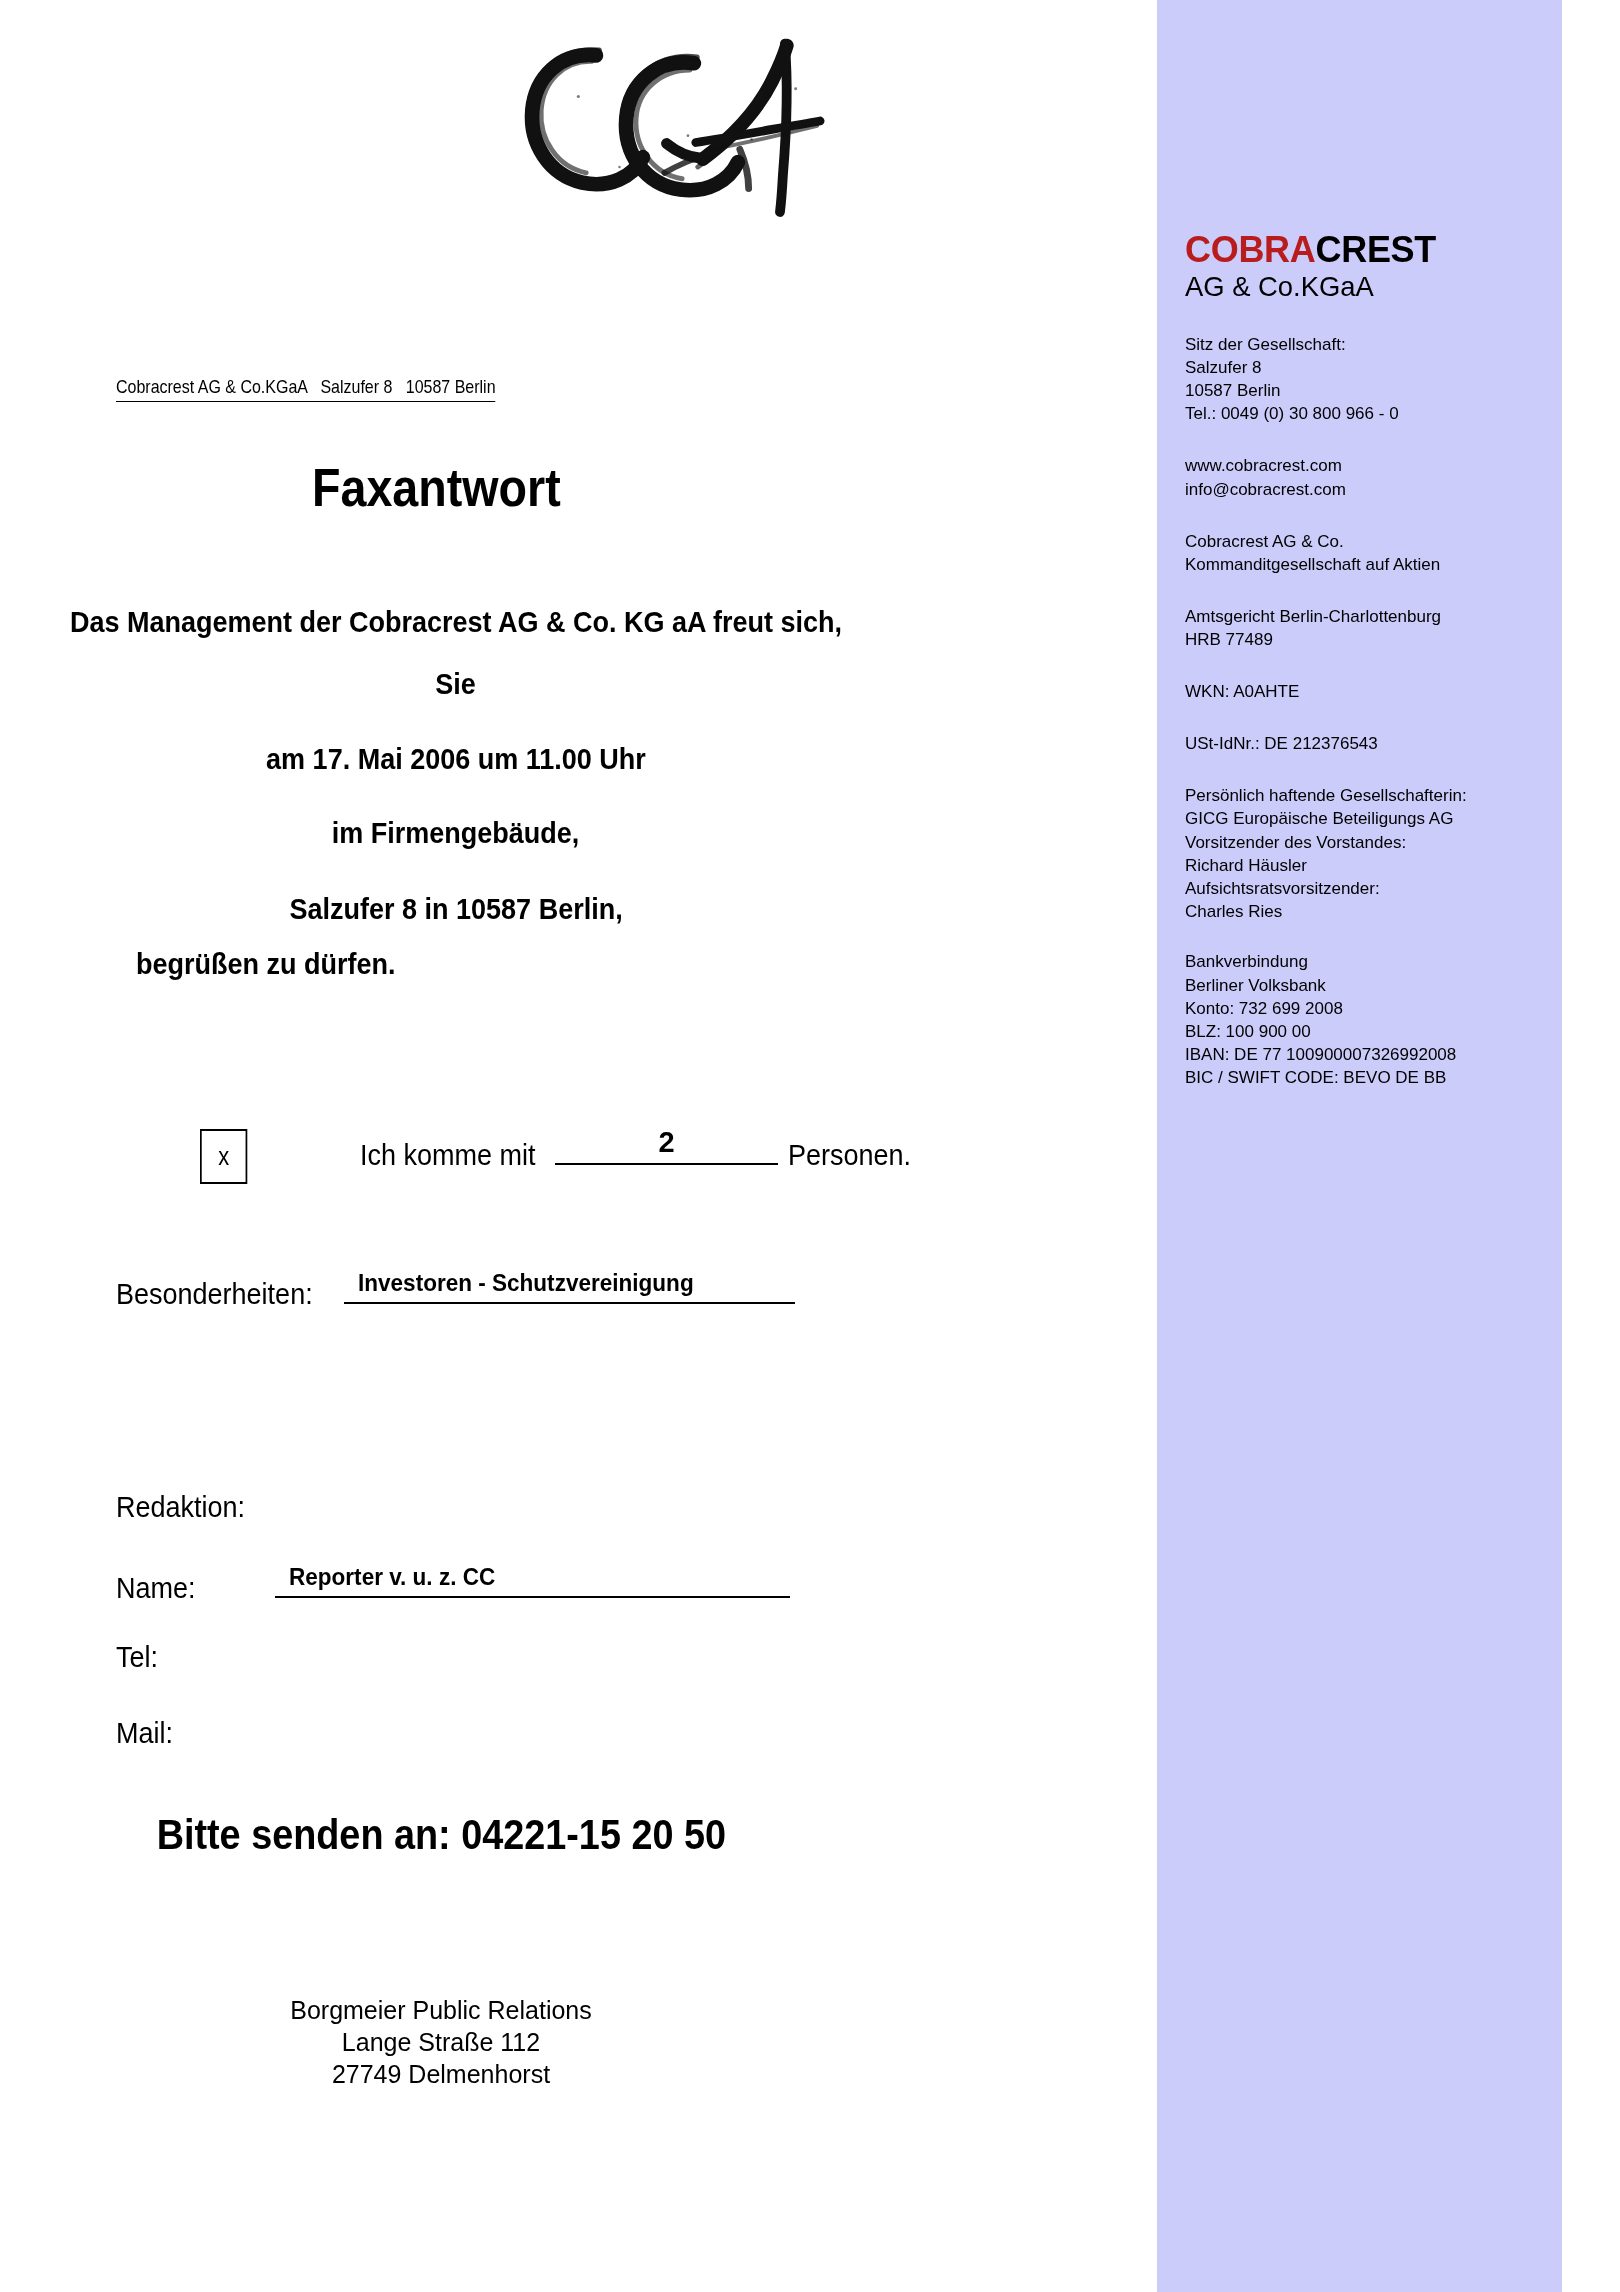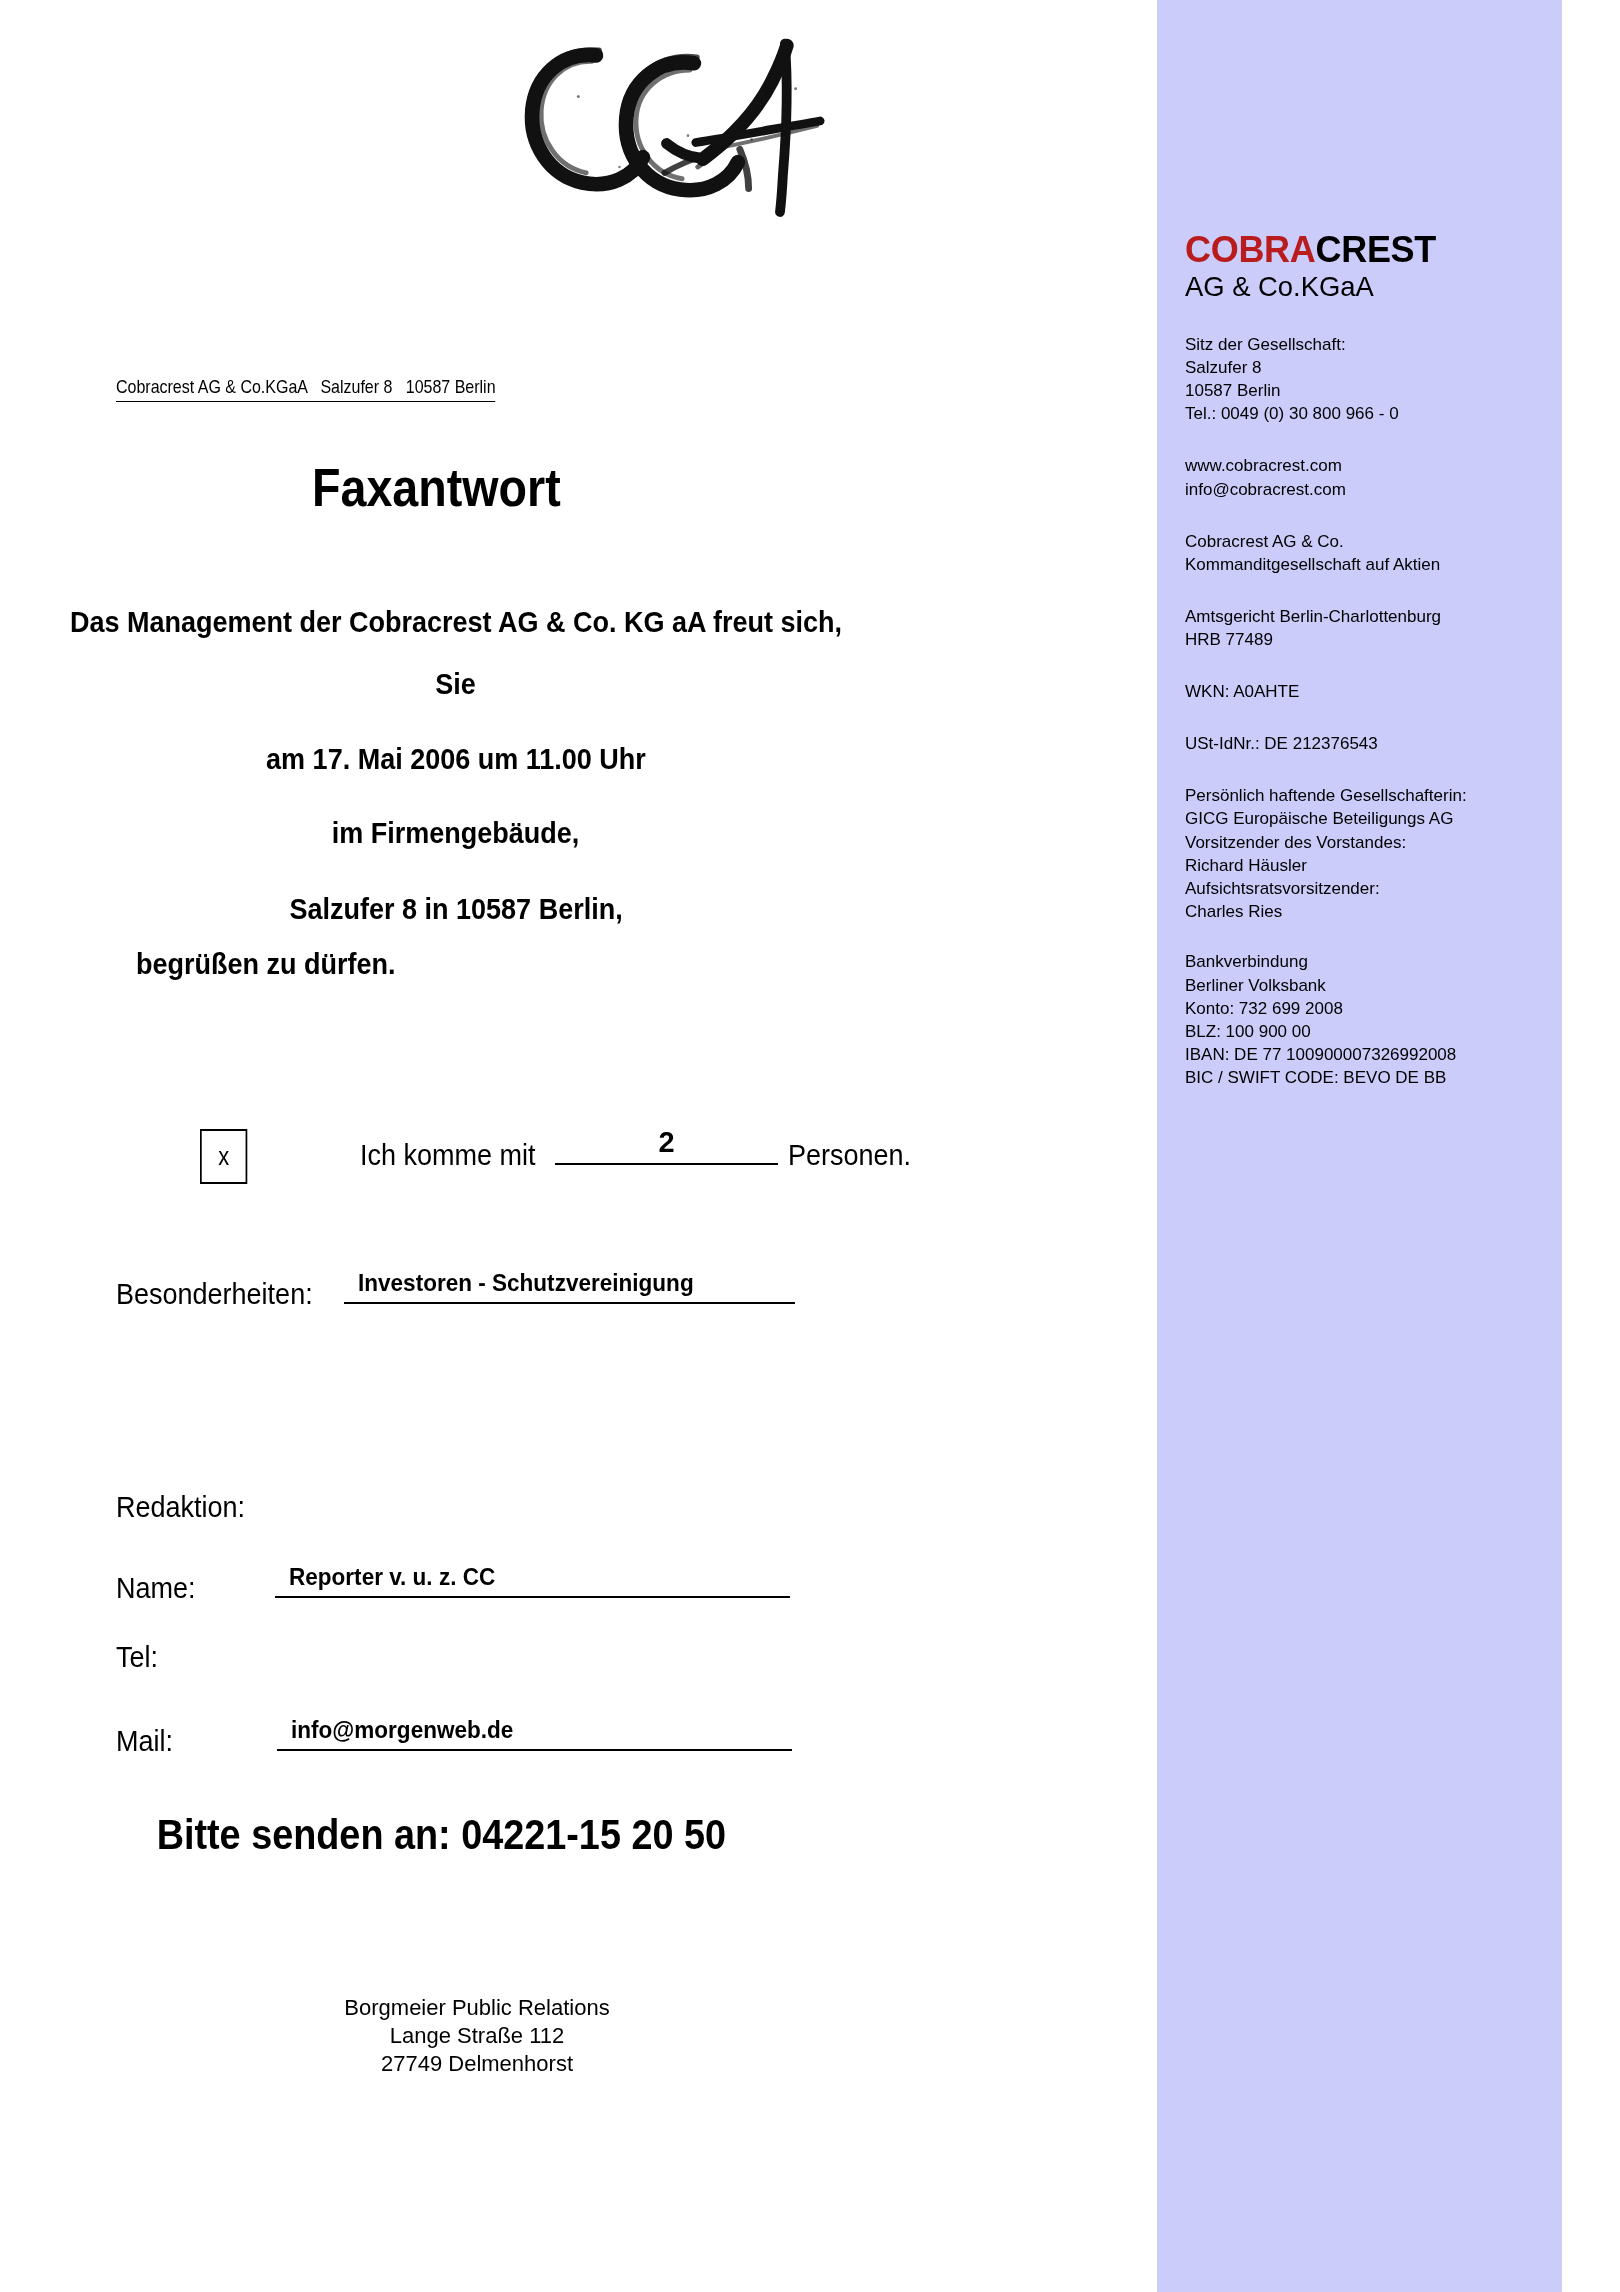--- a/index.html
+++ b/index.html
@@ -188,23 +188,22 @@
     font-weight: bold;
   }
   #send-to span { display: inline-block; transform: scaleX(0.9); }
 
   #footer-addr {
     position: absolute;
     left: 0;
     top: 1994px;
     width: 882px;
     text-align: center;
-    font-size: 22px;
+    font-size: 25px;
     line-height: 1.28;
-    padding-left: 36px;
   }
 </style>
 </head>
 <body>
 
 <div id="sidebar">
   <div id="sidebar-inner">
 
     <div class="brand-line">
       <span class="brand-cobra">COBRA</span><span class="brand-crest">CREST</span>
@@ -337,21 +336,21 @@
   <div class="field" style="left:116px; top:1490px;">
     <span class="flabel">Redaktion:</span>
   </div>
   <div class="field" style="left:116px; top:1563px;">
     <span class="flabel">Name:</span><span class="rule" style="width:515px; margin-left:71px;"><span class="val">Reporter v. u. z. CC</span></span>
   </div>
   <div class="field" style="left:116px; top:1640px;">
     <span class="flabel">Tel:</span>
   </div>
   <div class="field" style="left:116px; top:1716px;">
-    <span class="flabel">Mail:</span><span class="rule" style="width:515px; margin-left:98px;"><span class="val">info@morgenweb.de</span></span>
+    <span class="flabel">Mail:</span>
   </div>
 
   <div id="send-to">
     <span>Bitte senden an: 04221-15 20 50</span>
   </div>
 
   <div id="footer-addr">
     <div>Borgmeier Public Relations</div>
     <div>Lange Straße 112</div>
     <div>27749 Delmenhorst</div>

